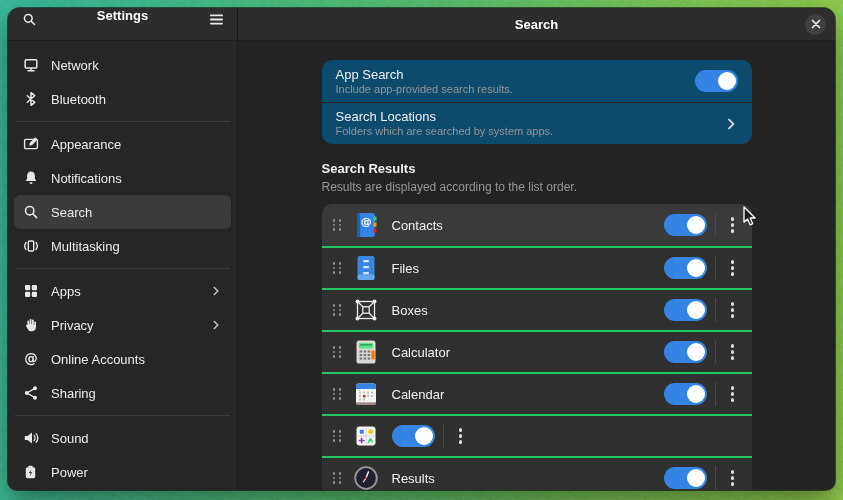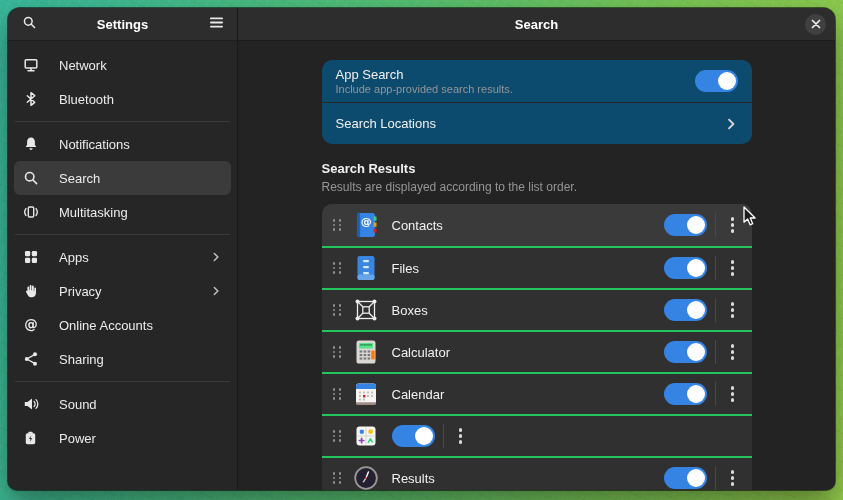--- a/index.html
+++ b/index.html
@@ -18,25 +18,25 @@
 
   .window{
     position:absolute; left:8px; top:8px; width:827px; height:482px;
     border-radius:12px 12px 9px 9px; overflow:hidden; display:flex;
     background:#222; box-shadow:0 0 0 1px rgba(0,0,0,.55), 0 14px 30px rgba(0,0,0,.40);
     z-index:1;
   }
 
   
   .sidebar{ width:229px; flex-shrink:0; display:flex; flex-direction:column; background:#262626; }
-  .sb-titlebar{ height:33px; background:#2d2d2d; display:flex; align-items:center; padding:0 7px; border-bottom:1px solid #1e1e1e; }
+  .sb-titlebar{ height:33px; background:#2d2d2d; display:flex; align-items:flex-start; padding:0 7px; border-bottom:1px solid #1e1e1e; }
   .sb-title{ flex:1; text-align:center; font-size:13px; font-weight:bold; color:#ffffff; }
   .icon-btn{ width:28px; height:26px; display:flex; align-items:center; justify-content:center; border-radius:6px; cursor:pointer; }
   .sb-nav{ flex:1; padding-top:7px; }
-  .sb-item{ height:34px; margin:0 6px; padding:0 9px; display:flex; align-items:center; gap:20px; border-radius:6px; color:#ececec; font-size:13px; cursor:pointer; }
+  .sb-item{ height:34px; margin:0 6px; padding:0 9px; display:flex; align-items:center; gap:12px; border-radius:6px; color:#ececec; font-size:13px; cursor:pointer; }
   .sb-item.selected{ background:#3b3b3b; }
   .sb-icon{ width:16px; height:16px; display:flex; align-items:center; justify-content:center; }
   .sb-label{ white-space:nowrap; }
   .spacer{ flex:1; }
   .sb-sep{ height:1px; background:#3a3a3a; margin:5px 7px; }
   .sb-chevron{ display:flex; align-items:center; }
 
   
   .main{ flex:1; display:flex; flex-direction:column; background:#232323; border-left:1px solid #191919; }
   .main-titlebar{ height:33px; background:#2d2d2d; border-bottom:1px solid #1c1c1c; display:flex; align-items:center; padding:0 9px; position:relative; }
@@ -127,20 +127,29 @@
           <span class="sb-icon">
             <svg width="16" height="16" viewBox="0 0 16 16">
                 <path d="M4.3 4.7l7.4 6.6-3.7 3V1.7l3.7 3-7.4 6.6" fill="none" stroke="#e8e8e8" stroke-width="1.5" stroke-linejoin="round" stroke-linecap="round"></path>
               </svg>
           </span>
           <span class="sb-label">Bluetooth</span>
         </div>
 
         <div class="sb-sep"></div>
 
+        <div class="sb-item">
+          <span class="sb-icon">
+            <svg width="16" height="16" viewBox="0 0 16 16">
+                <rect x="1.6" y="3.4" width="12.8" height="9.2" rx="1.1" fill="none" stroke="#e8e8e8" stroke-width="1.4"></rect>
+                <path d="M12.2 1.2l2.4 2.4-5.4 5.4-3 .7.7-3z" fill="#e8e8e8"></path>
+              </svg>
+          </span>
+          <span class="sb-label">Appearance</span>
+        </div>
 
         <div class="sb-item">
           <span class="sb-icon">
             <svg width="16" height="16" viewBox="0 0 16 16">
                 <g fill="#e8e8e8">
                   <path d="M8 1.6c-2.4 0-3.9 1.8-3.9 4.1v3.1L2.7 11h10.6l-1.4-2.2V5.7c0-2.3-1.5-4.1-3.9-4.1z"></path>
                   <path d="M6.4 12.3a1.6 1.6 0 0 0 3.2 0z"></path>
                 </g>
               </svg>
           </span>
@@ -282,20 +291,21 @@
             <div class="prow">
               <div class="prow-text">
                 <div class="prow-title">App Search</div>
                 <div class="prow-sub">Include app-provided search results.</div>
               </div>
               <span class="switch"></span>
             </div>
             <div class="prow">
               <div class="prow-text">
                 <div class="prow-title">Search Locations</div>
+                <div class="prow-sub">Folders which are searched by system apps.</div>
               </div>
               <span class="row-chevron">
                 <svg width="14" height="14" viewBox="0 0 14 14">
                     <path d="M5 2.6l4.4 4.4L5 11.4" fill="none" stroke="#d8d8d8" stroke-width="1.8" stroke-linecap="round" stroke-linejoin="round"></path>
                   </svg>
               </span>
             </div>
           </div>
 
           <div class="section-head">Search Results</div>

